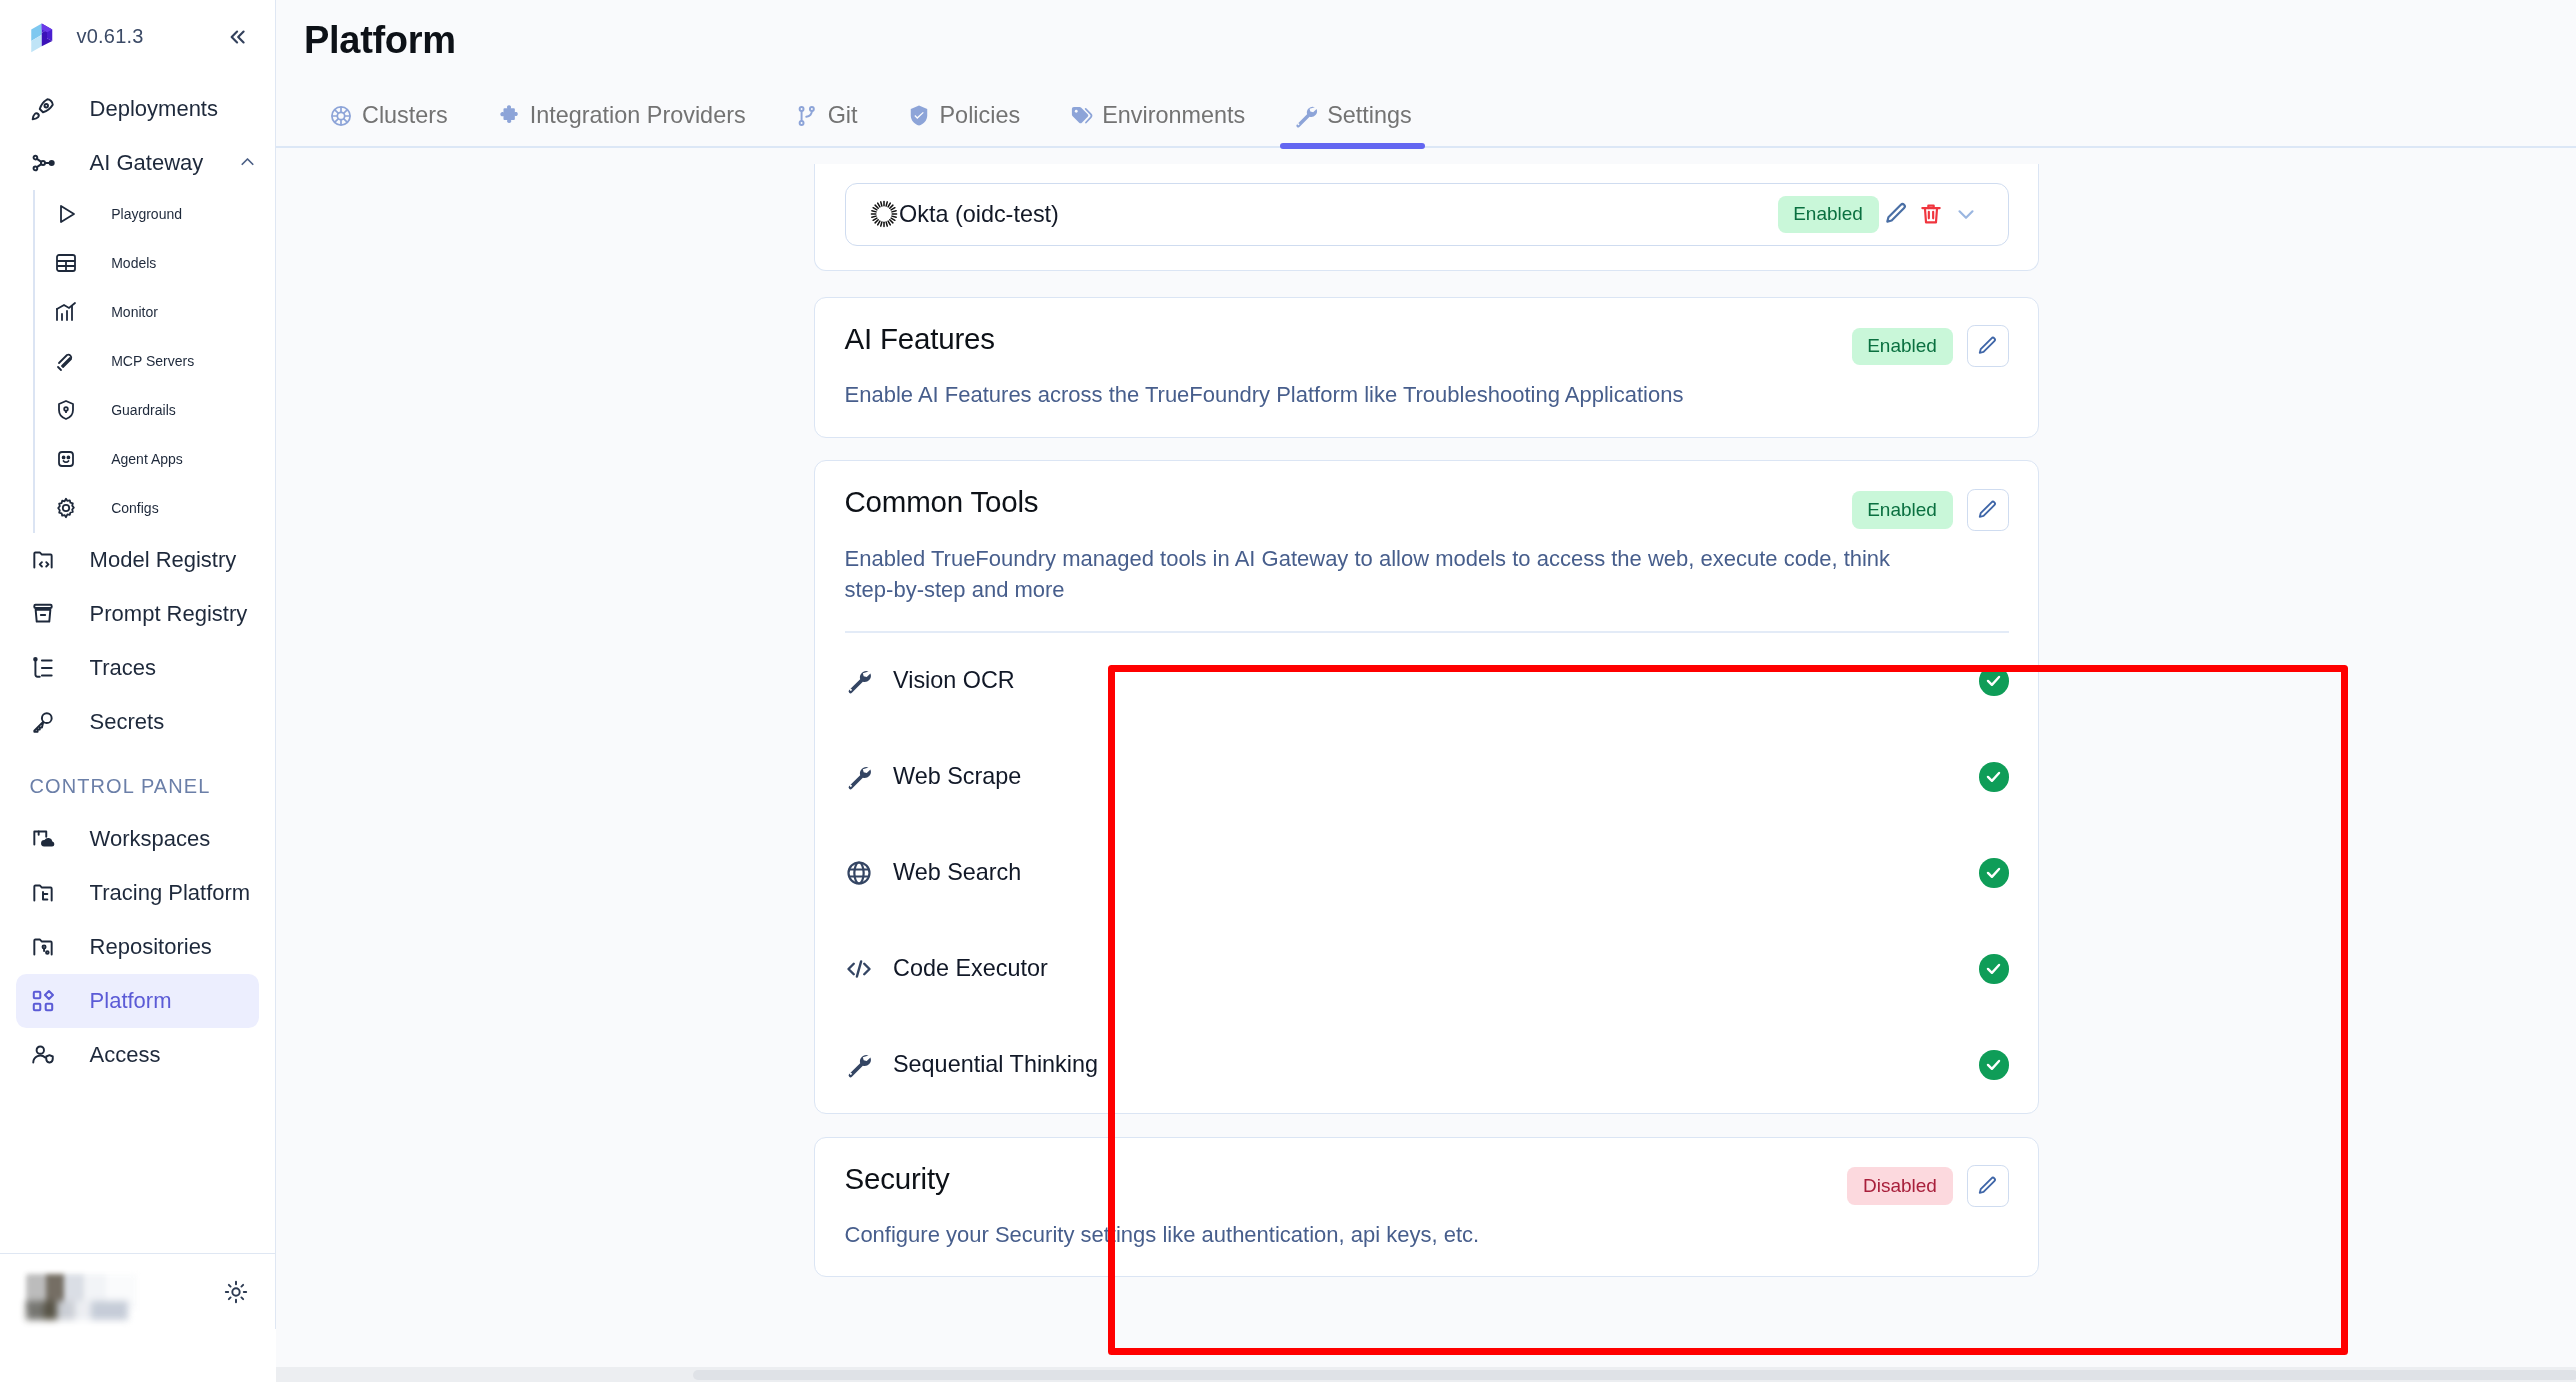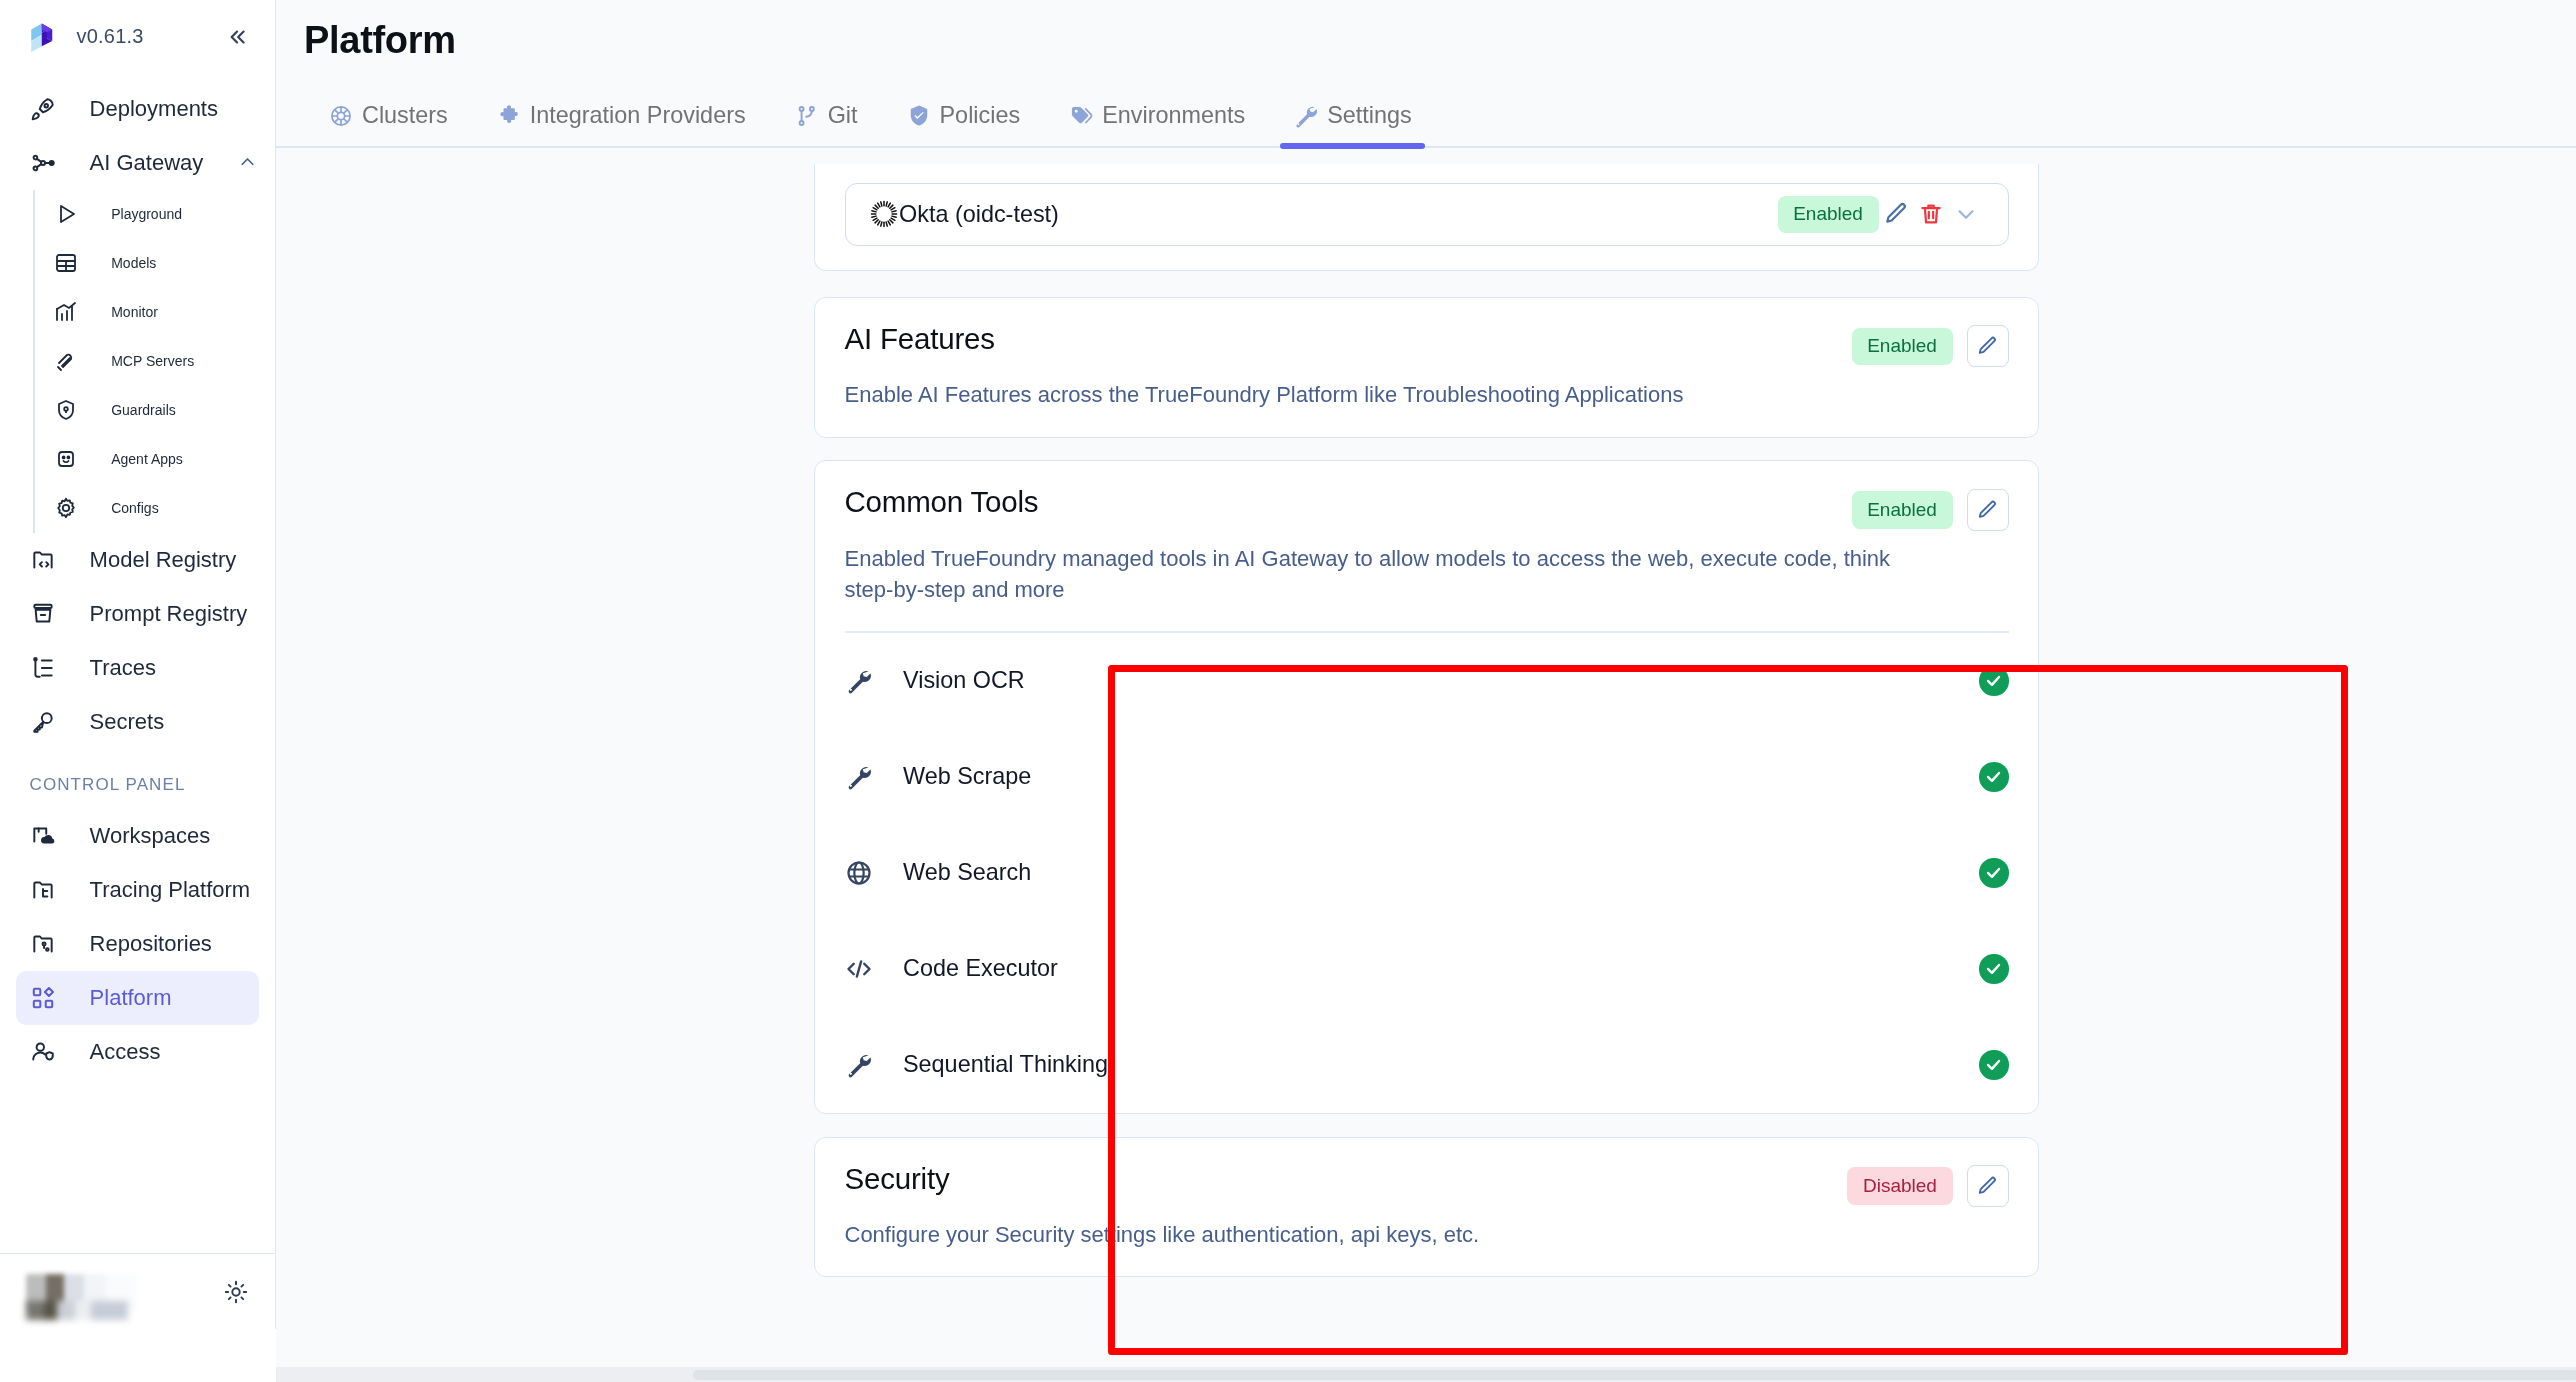--- a/index.html
+++ b/index.html
@@ -47,21 +47,21 @@
   .nav-item .caret { width: 22.6px; height: 22.6px; color:#4b5f85; display:flex;align-items:center;justify-content:center;}
   .nav-item.active { background: #eceefe; color: #5b5bd6; }
   .nav-item.active .ic svg { stroke: #5b5bd6; }
 
   .subnav { margin-left: 33px; border-left: 2.6px solid #dbe4f3; padding-left: 0; }
   .subnav .nav-item { height: 49px; margin-left: 5.2px; margin-right: 10.4px; font-size: 14px; gap: 33px;}
   .subnav .nav-item .ic { width: 24px; height: 24px; flex: 0 0 24px;}
   .subnav .nav-item .ic svg { width: 24px; height: 24px; }
 
   .section-label {
-    font-size: 17px; letter-spacing: 1.1px; color: #6b7fa8;
+    font-size: 20px; letter-spacing: 1.1px; color: #6b7fa8;
     font-weight: 500; padding: 26px 29.5px 14px 29.5px; text-transform: uppercase;
   }
   .sb-bottom {
     height: 76px; border-top: 1.7px solid #dfe7f3;
     display: flex; align-items: center; padding: 0 26px; gap: 12px;
   }
   .user-blur {
     width: 111px; height: 36px; border-radius: 2.6px;
     background:
       linear-gradient(90deg,#b9b9b9 0 18%, #6e675c 18% 34%, #d9dde4 34% 52%, #f2f4f7 52% 72%, #fafbfc 72% 100%);
@@ -146,21 +146,21 @@
   .panel-head-actions { margin-left: auto; display: flex; align-items: center; gap: 14px; padding-top: 3.5px;}
   .panel-desc {
     padding: 12px 29.5px 26px 29.5px; font-size: 22px; color: #475e8c;
     line-height: 1.42; max-width: 1146px;
   }
 
   .divider { height: 1.7px; background: #e3ebf7; margin: 0 29.5px; }
 
   .tool-row {
     display: flex; align-items: center; height: 96px; padding: 0 29.5px;
-    gap: 29px;
+    gap: 19px;
     text-align: right;
   }
   .tool-ic { width: 29.5px; height: 29.5px; color: #344563; display:flex; align-items:center; justify-content:center;}
   .tool-name { font-size: 23.4px; color: #111827; }
   .check {
     width: 29.5px; height: 29.5px; border-radius: 50%; background: #0f9d58;
     display: flex; align-items: center; justify-content: center;
     margin-left: auto;
   }
 

